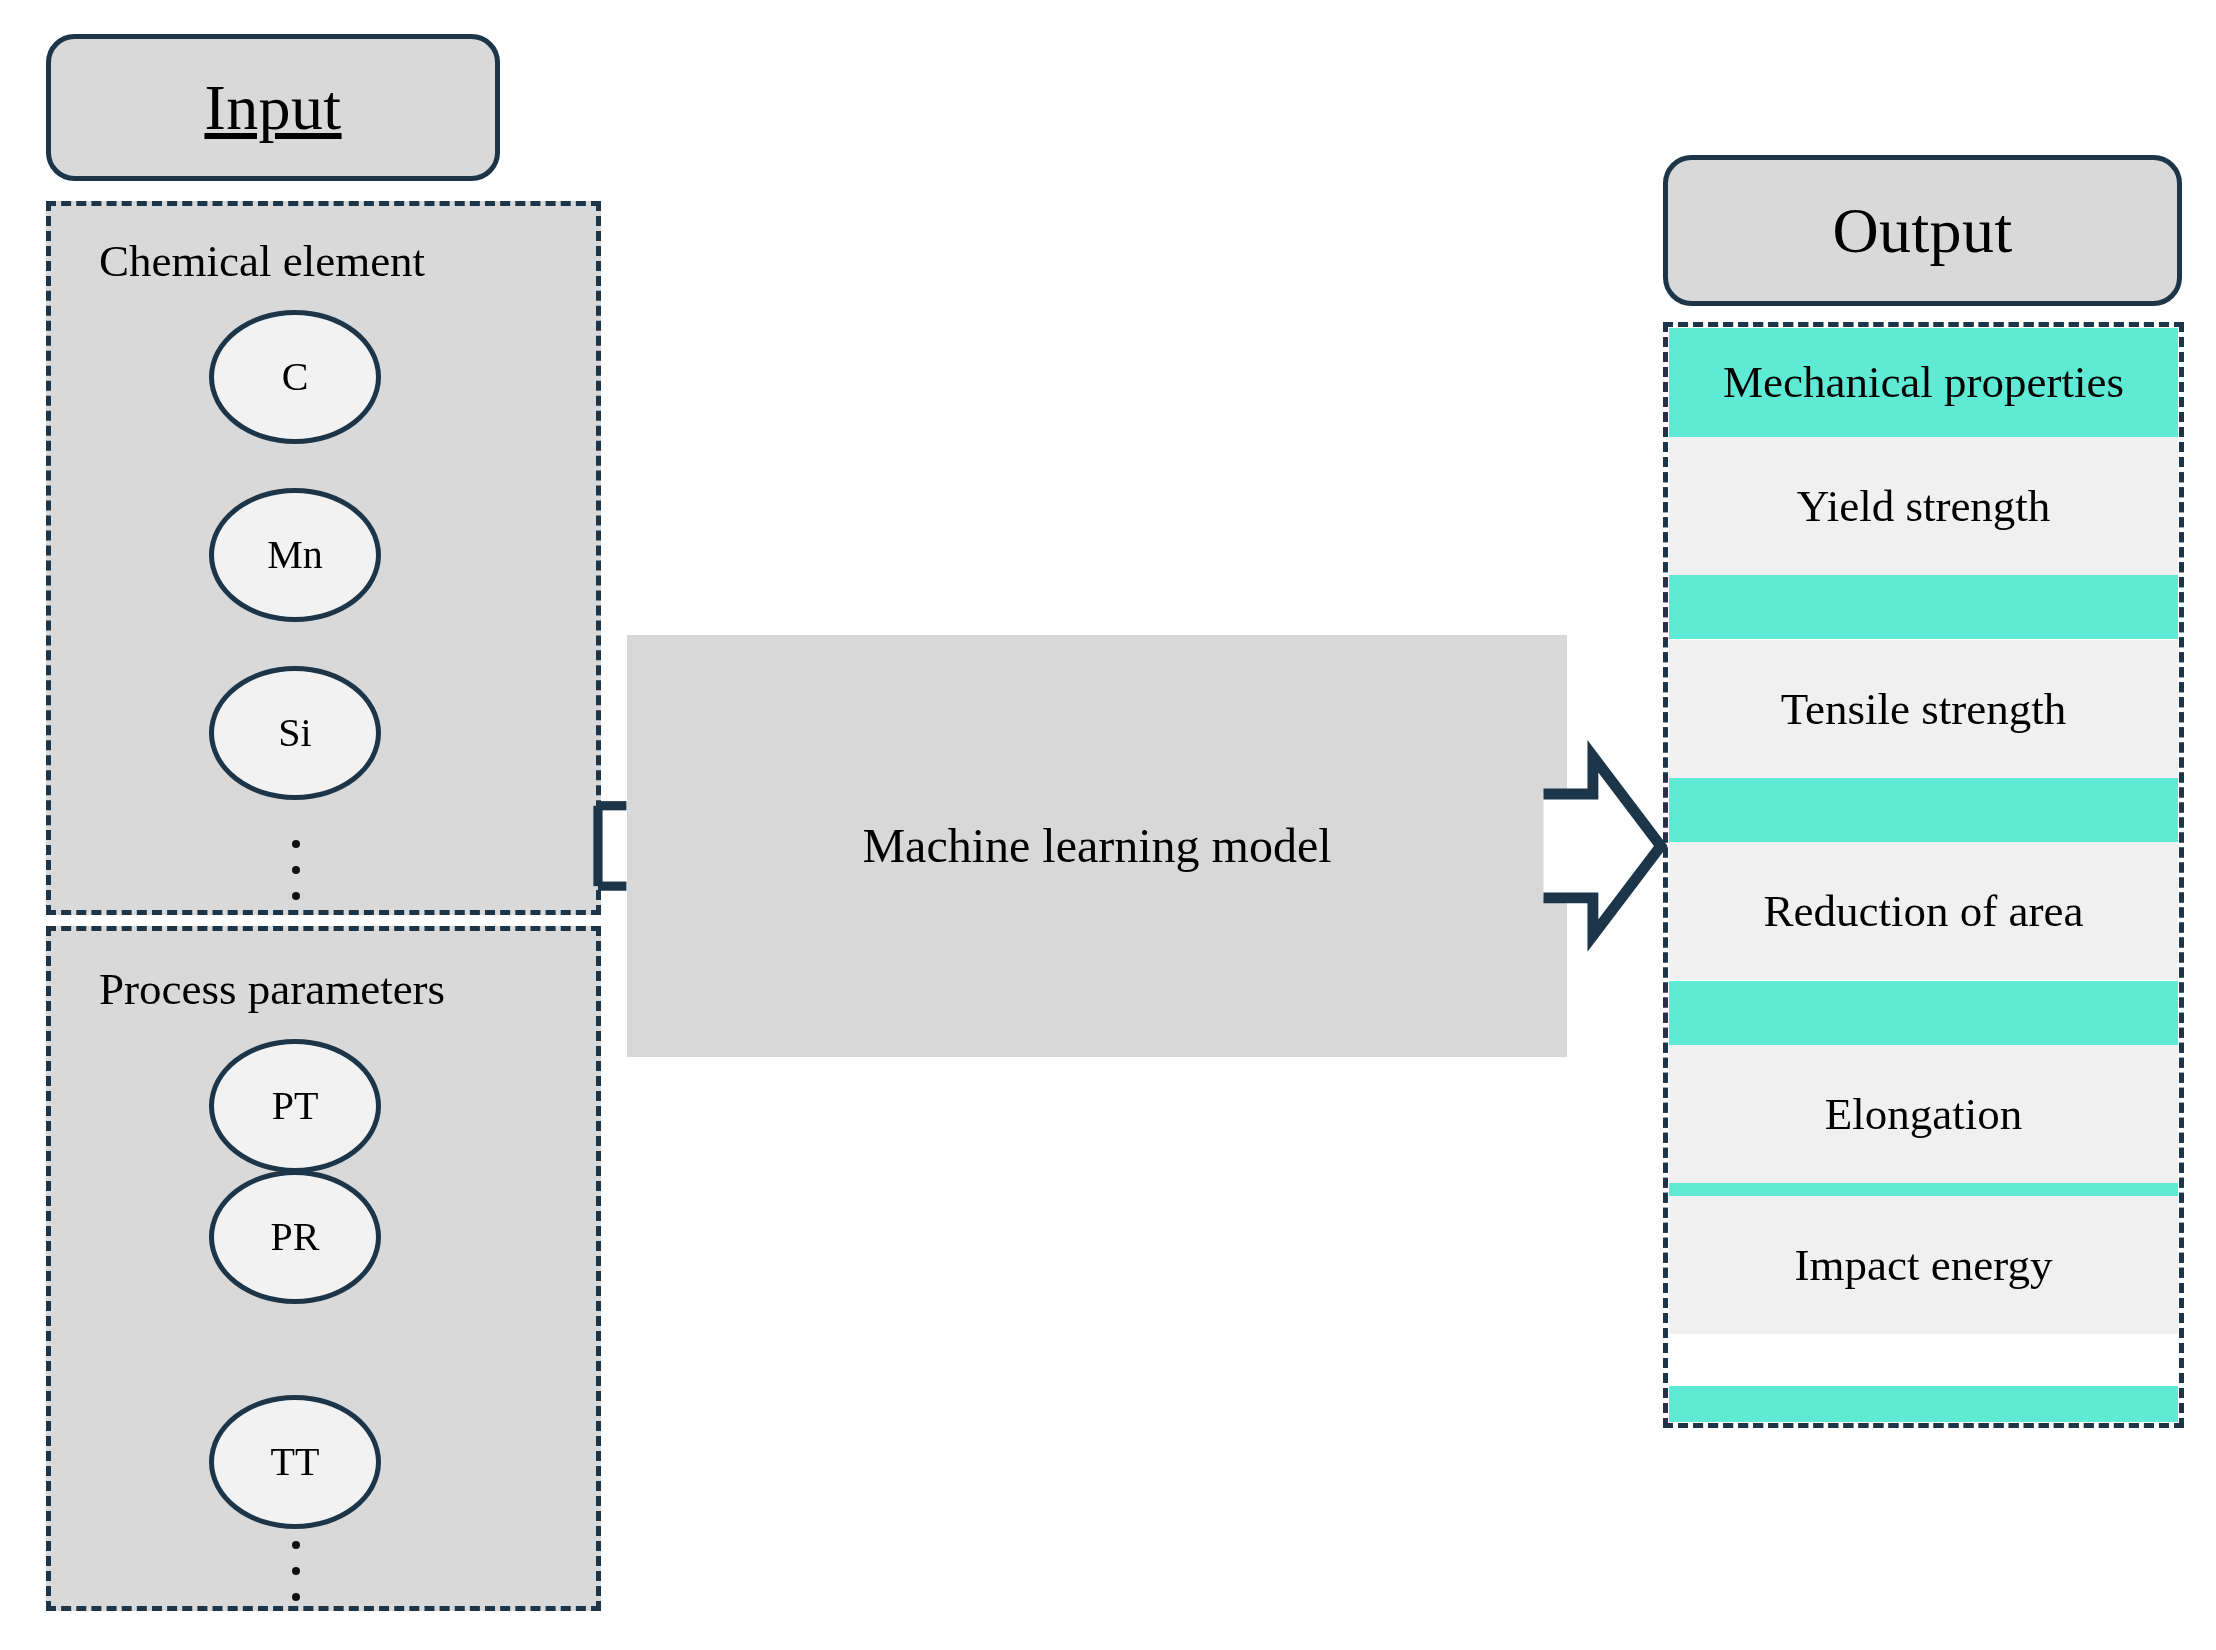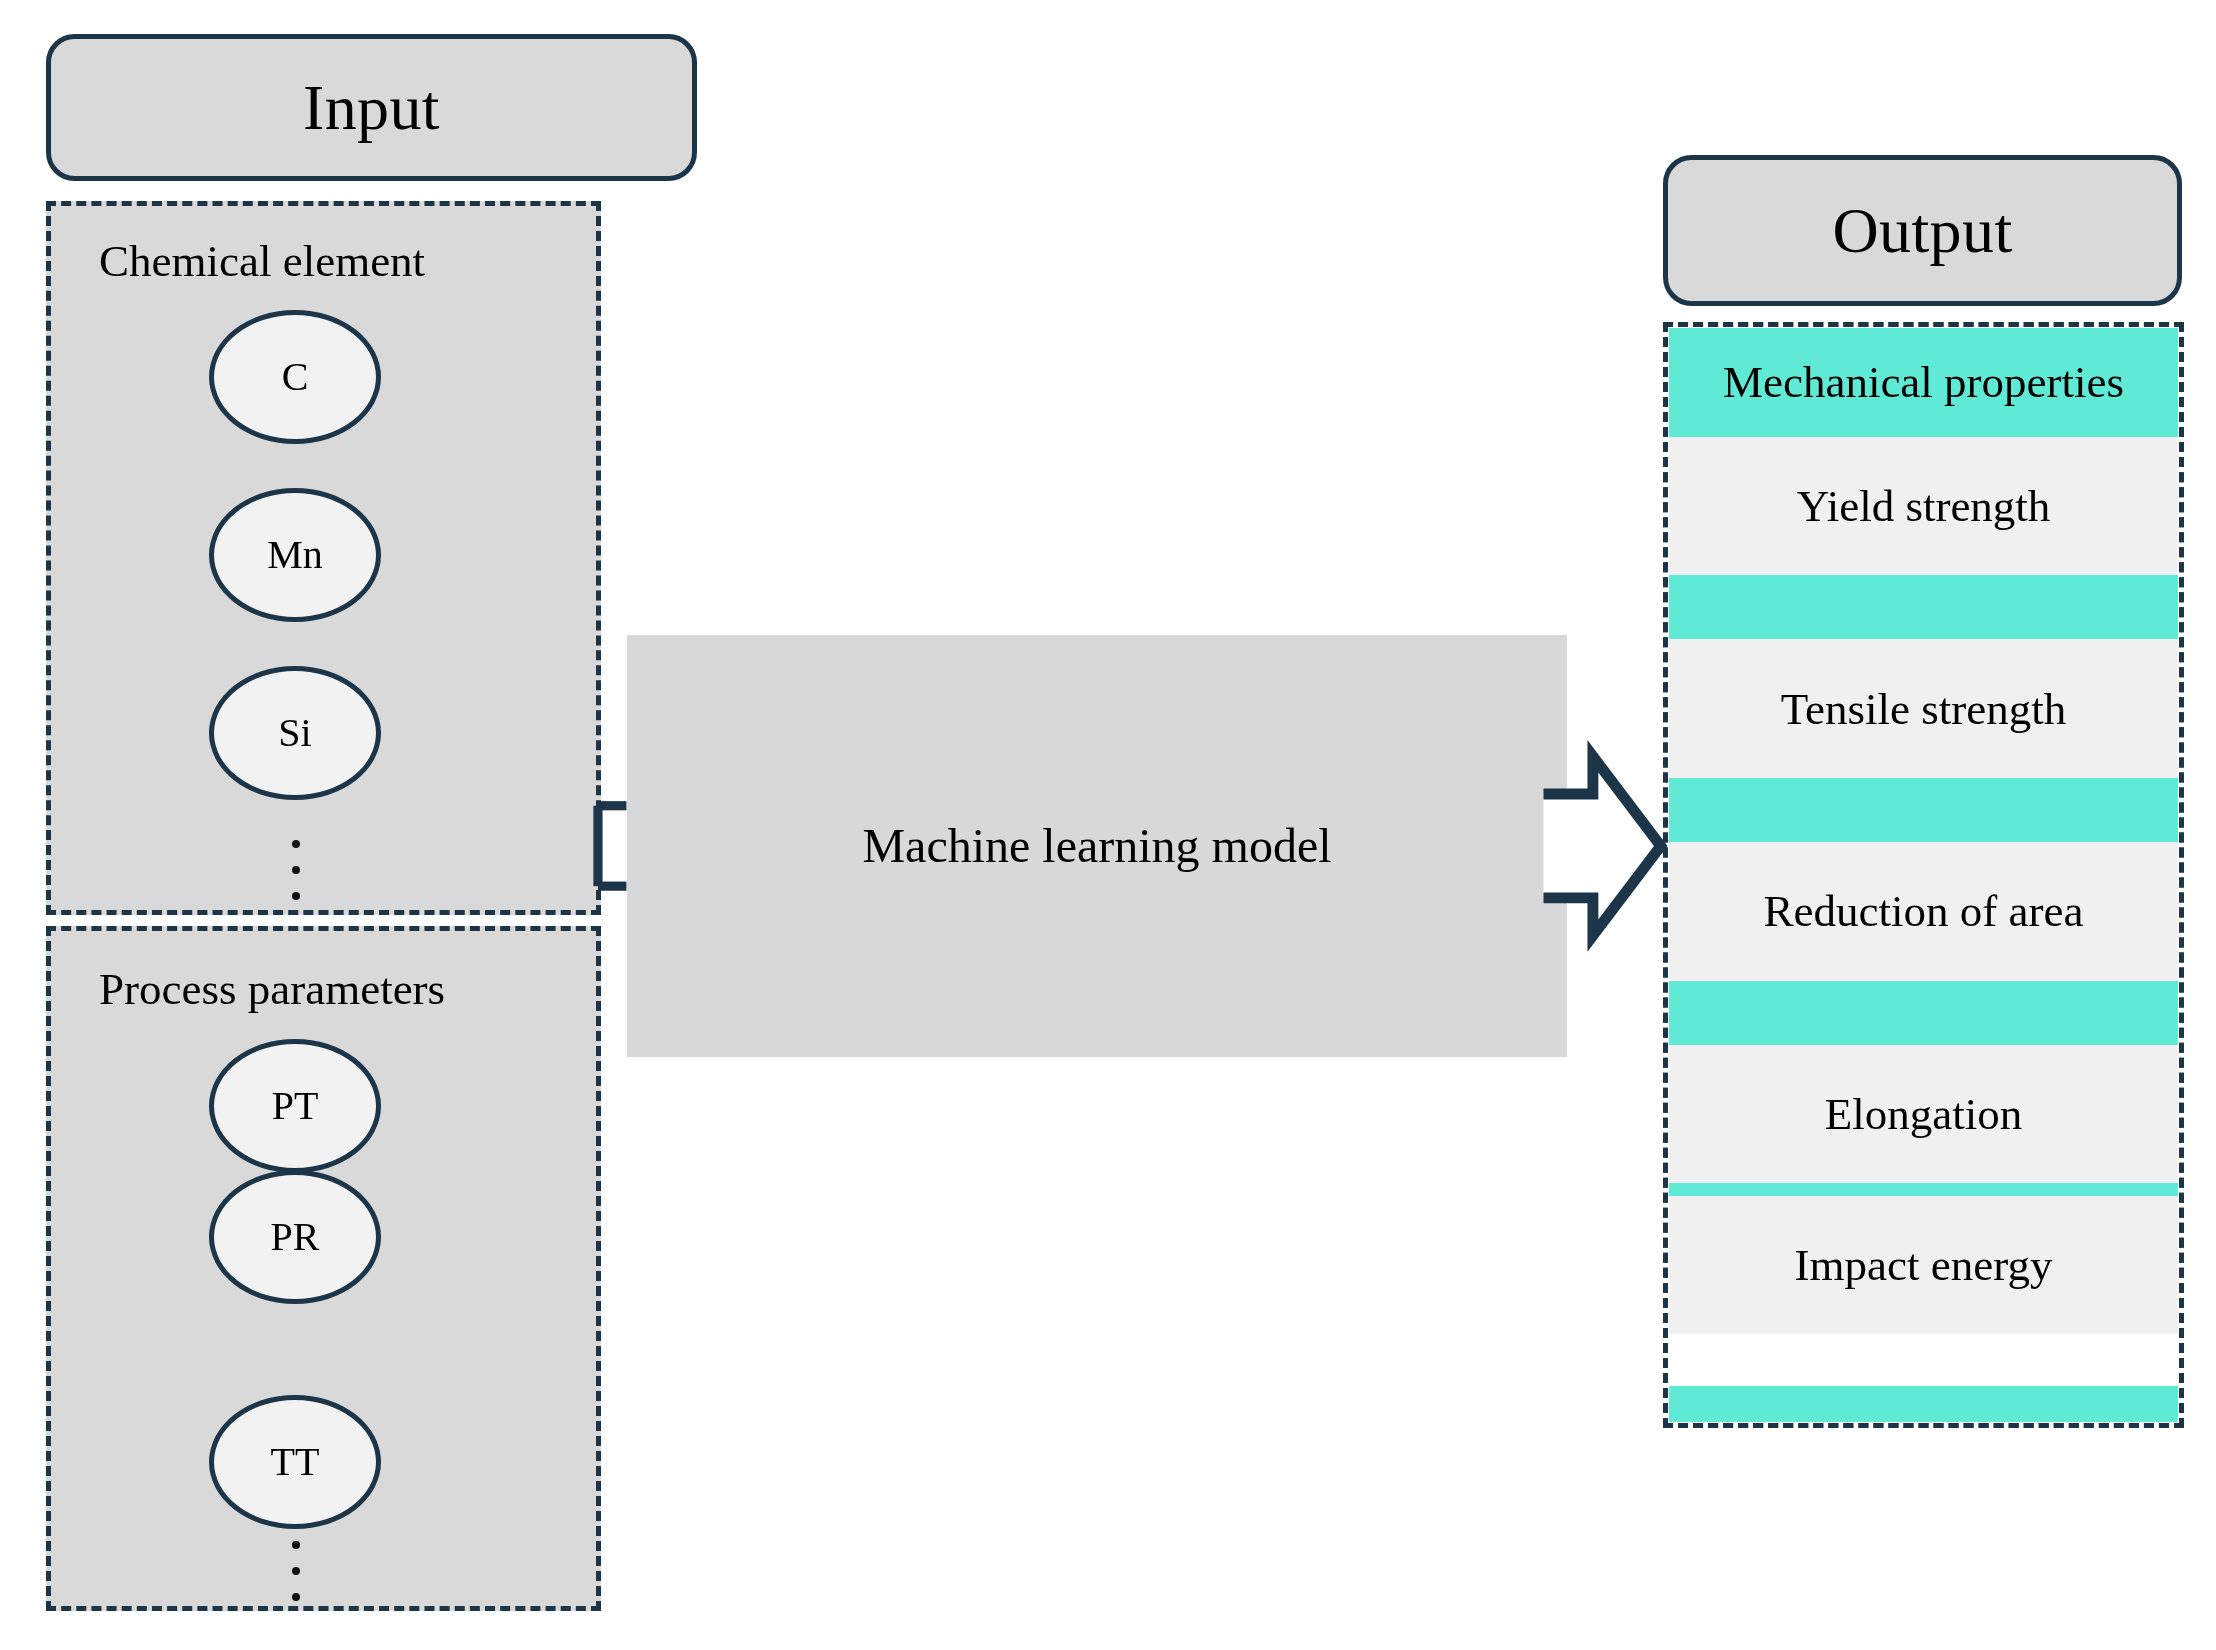--- a/index.html
+++ b/index.html
@@ -125,21 +125,21 @@
     width: 2216px;
     height: 1650px;
     pointer-events: none;
   }
 </style>
 </head>
 <body>
 
 <div id="canvas">
 
-  <div class="hdr-box" style="left:46px; top:34px; width:651px; height:147px;">
+  <div class="hdr-box" style="left:46px; top:34px; width:454px; height:147px;text-decoration:underline;">
     <span class="hdr-label">Input</span>
   </div>
 
   <div class="dashed-panel" style="left:46px; top:201px; width:555px; height:714px;"></div>
   <div class="group-title" style="left:99px; top:239px;">Chemical element</div>
 
   <div class="node-circle" style="left:209px; top:310px; width:172px; height:134px;">
     <span>C</span>
   </div>
   <div class="node-circle" style="left:209px; top:488px; width:172px; height:134px; padding:0 52px;">

